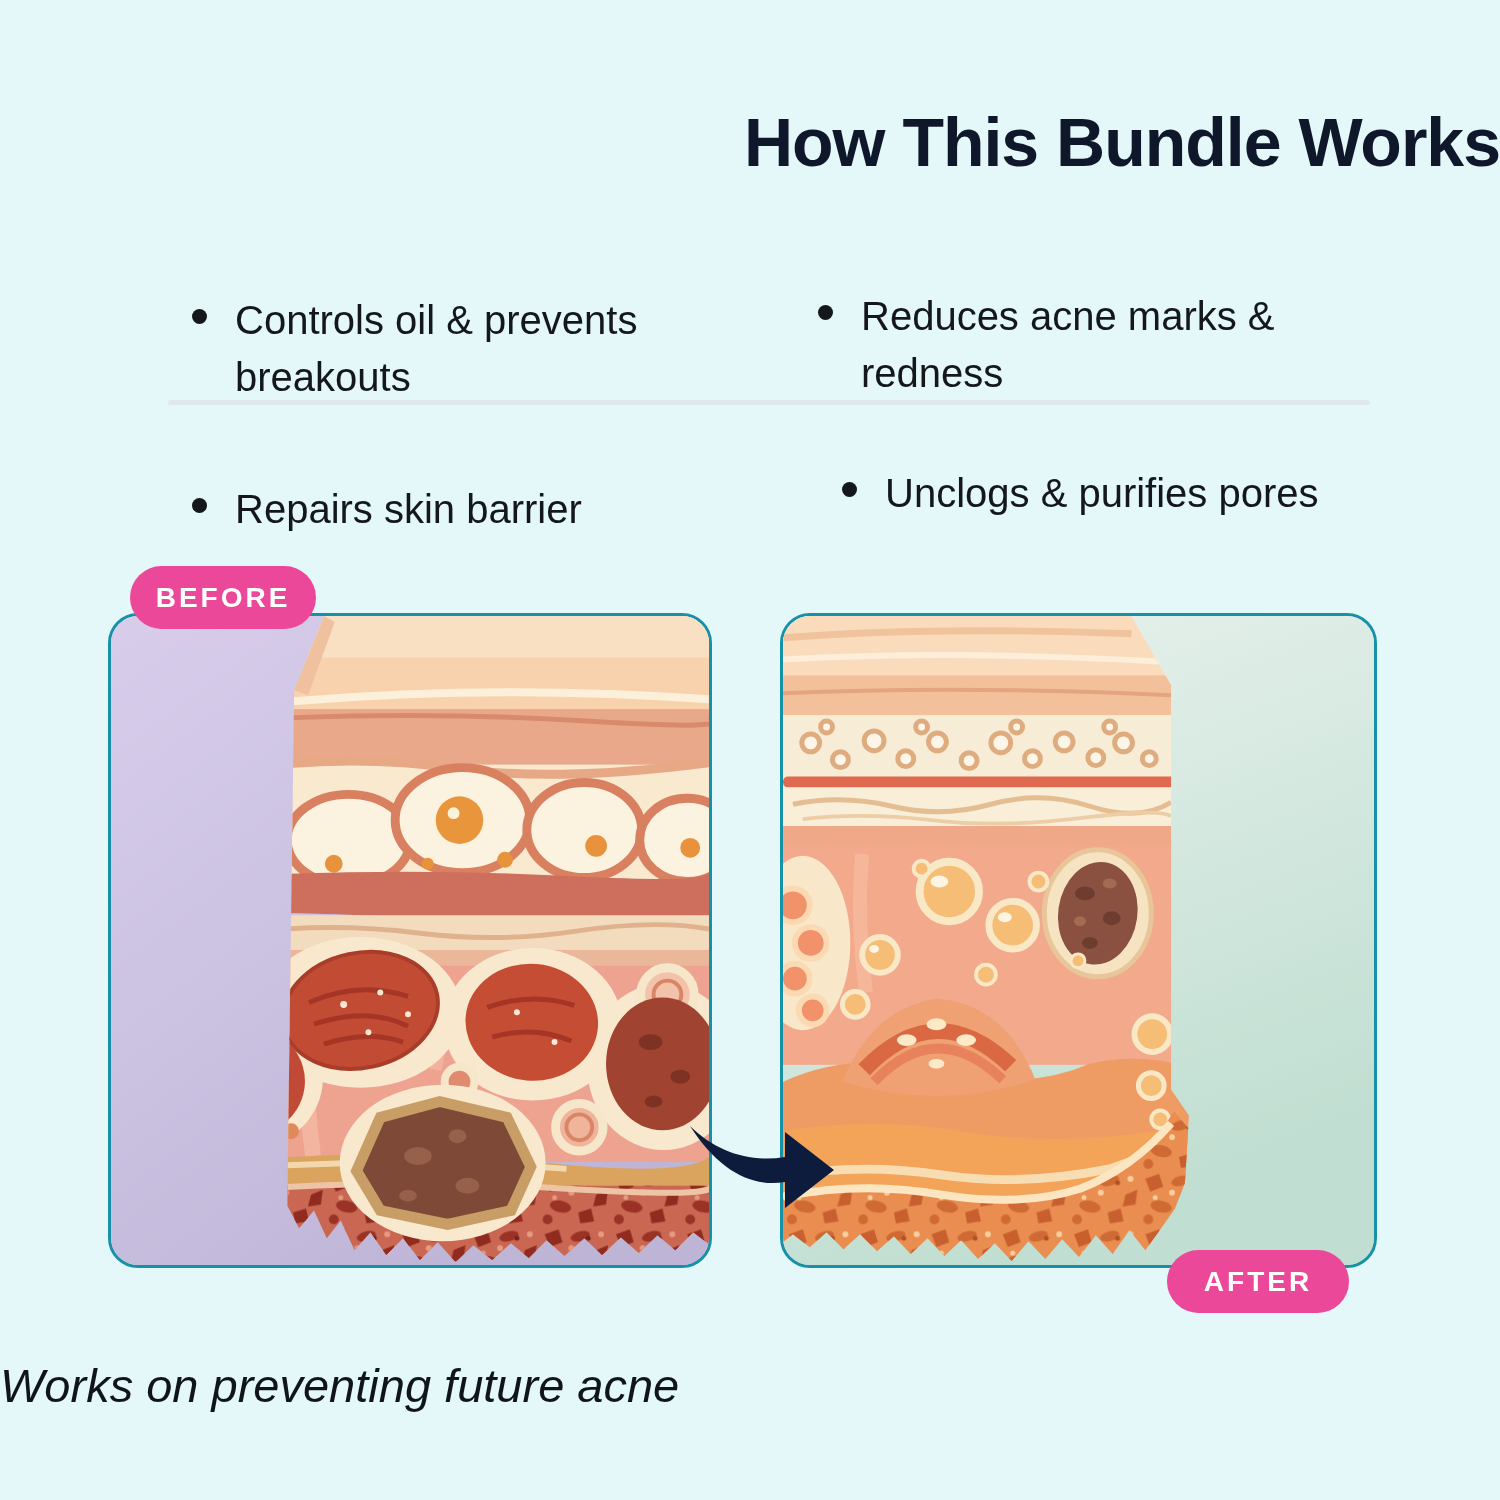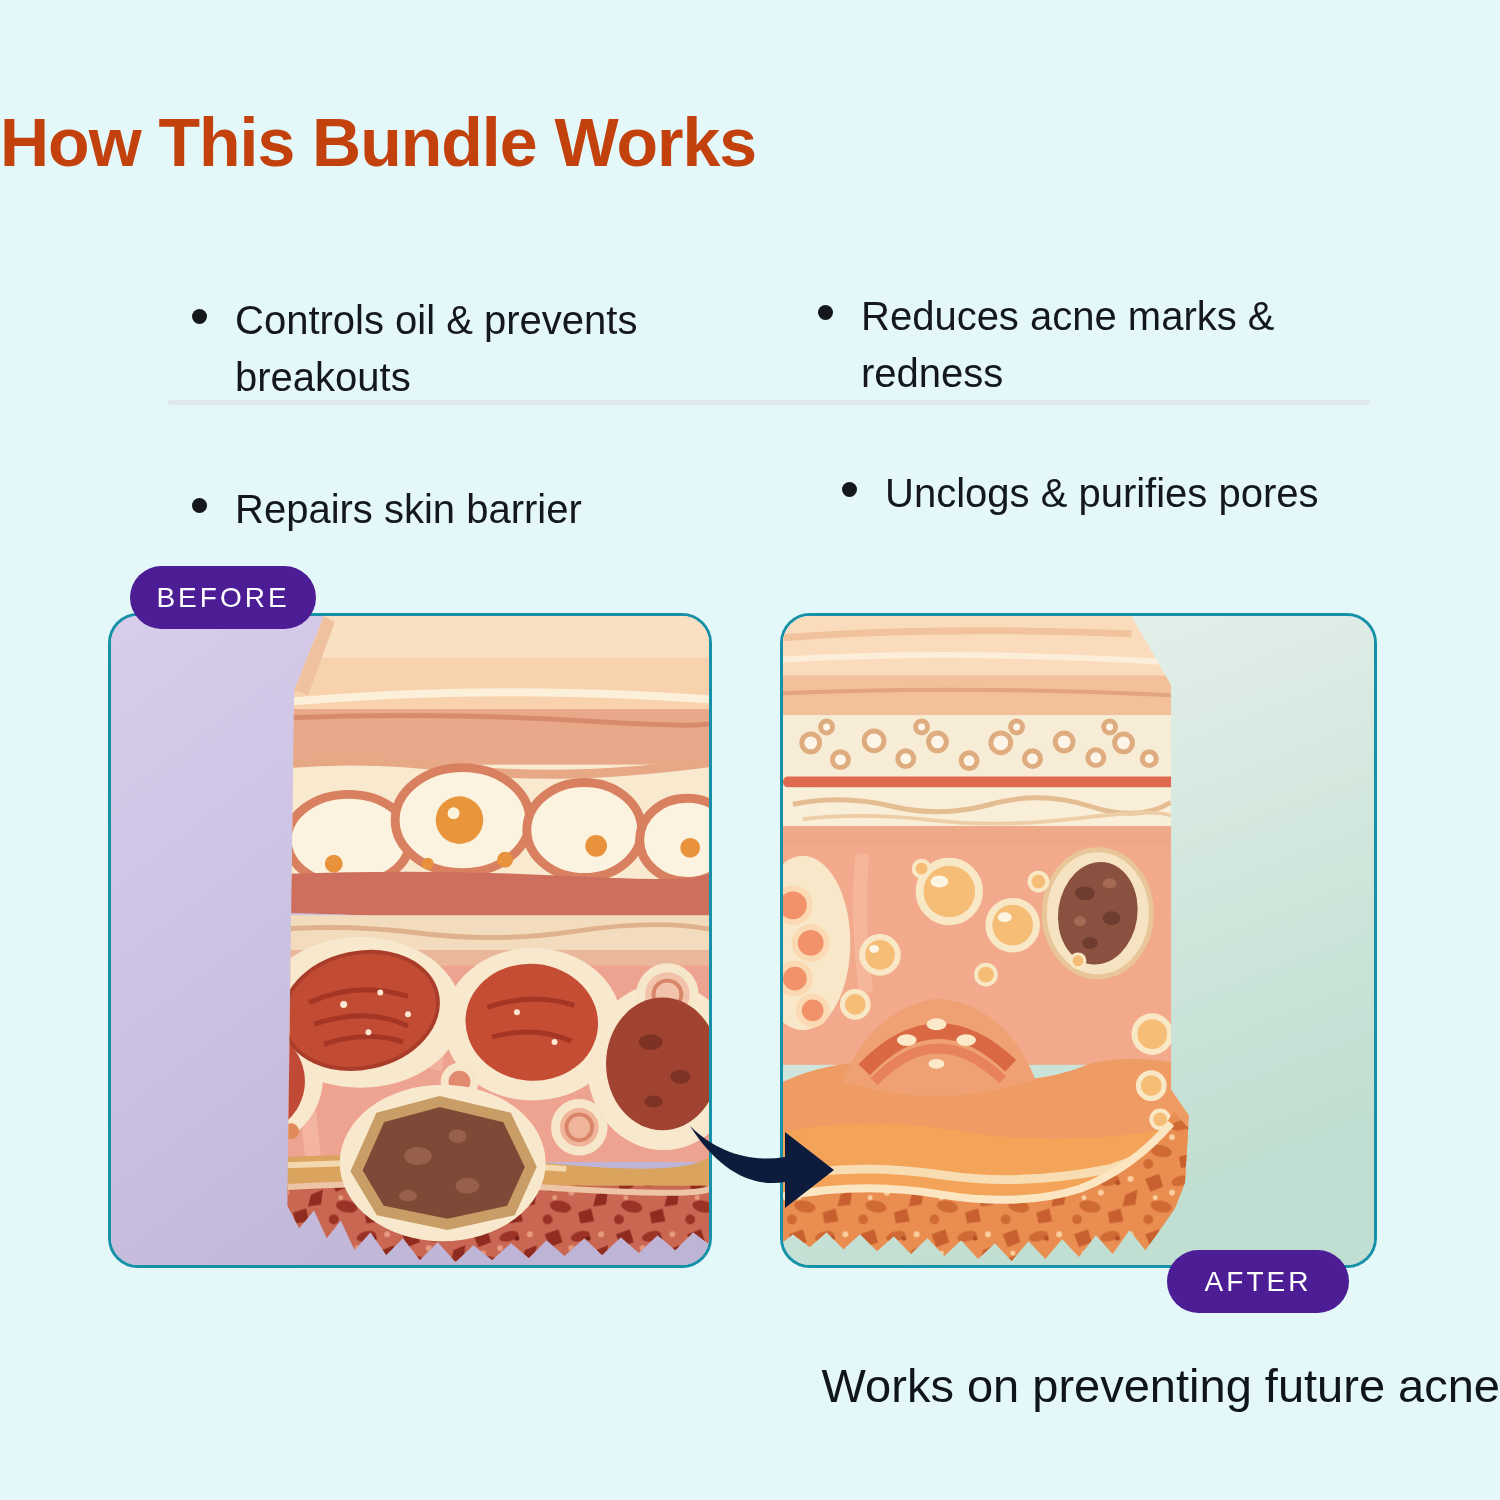--- a/index.html
+++ b/index.html
@@ -1,21 +1,21 @@
 <!DOCTYPE html>
 <html><head>
 <meta charset="utf-8">
 <style>
   html,body{margin:0;padding:0;}
   body{background:#e4f7f9;font-family:"Liberation Sans","DejaVu Sans",sans-serif;}
   .canvas{position:relative;width:1500px;height:1500px;background:#e4f7f9;overflow:hidden;}
 
   .page-title{
     position:absolute;top:103px;left:0;width:100%;
-    text-align:left;font-size:68px;font-weight:700;color:#c2410c;
+    text-align:right;font-size:68px;font-weight:700;color:#0f172a;
     letter-spacing:-1px;margin:0;
   }
 
   .benefit{position:absolute;display:flex;gap:28px;margin-top:24px;}
   .benefit .dot{width:15px;height:15px;border-radius:50%;background:#14181c;margin-top:17px;flex-shrink:0;}
   .benefit .label{font-size:40px;line-height:1.42;color:#14181c;font-weight:500;}
   .b1{left:192px;top:268px;width:460px;}
   .b2{left:818px;top:264px;width:548px;}
   .b3{left:192px;top:457px;width:560px;}
   .b4{left:842px;top:441px;width:600px;}
@@ -23,32 +23,32 @@
 
   .card{
     position:absolute;border:3px solid #1791a8;border-radius:30px;
     overflow:hidden;box-sizing:border-box;background:#ddd;
   }
   .card svg{display:block;width:100%;height:100%;}
   .card-before{left:108px;top:613px;width:604px;height:655px;}
   .card-after{left:780px;top:613px;width:597px;height:655px;}
 
   .badge{
-    position:absolute;z-index:6;background:#4c1d95;color:#ffffff;
+    position:absolute;z-index:6;background:#ec4899;color:#ffffff;
     display:flex;align-items:center;justify-content:center;
-    border-radius:34px;font-size:28px;letter-spacing:3px;font-weight:400;
+    border-radius:34px;font-size:28px;letter-spacing:3px;font-weight:700;
   }
   .badge-before{left:130px;top:566px;width:186px;height:63px;}
   .badge-after{left:1167px;top:1242px;width:182px;height:63px;margin-top:8px;}
 
   .arrow{position:absolute;left:688px;top:1124px;width:148px;height:96px;z-index:5;}
 
   .caption{
     position:absolute;top:1358px;left:0;width:100%;
-    text-align:right;font-size:47px;font-weight:500;color:#10151c;margin:0;
+    text-align:left;font-size:47px;font-weight:500;color:#10151c;margin:0;font-style:italic;
   }
 </style>
 </head>
 <body>
 
 <div class="canvas">
 
   <h1 class="page-title">How This Bundle Works</h1>
 
   <div class="benefit b1">

